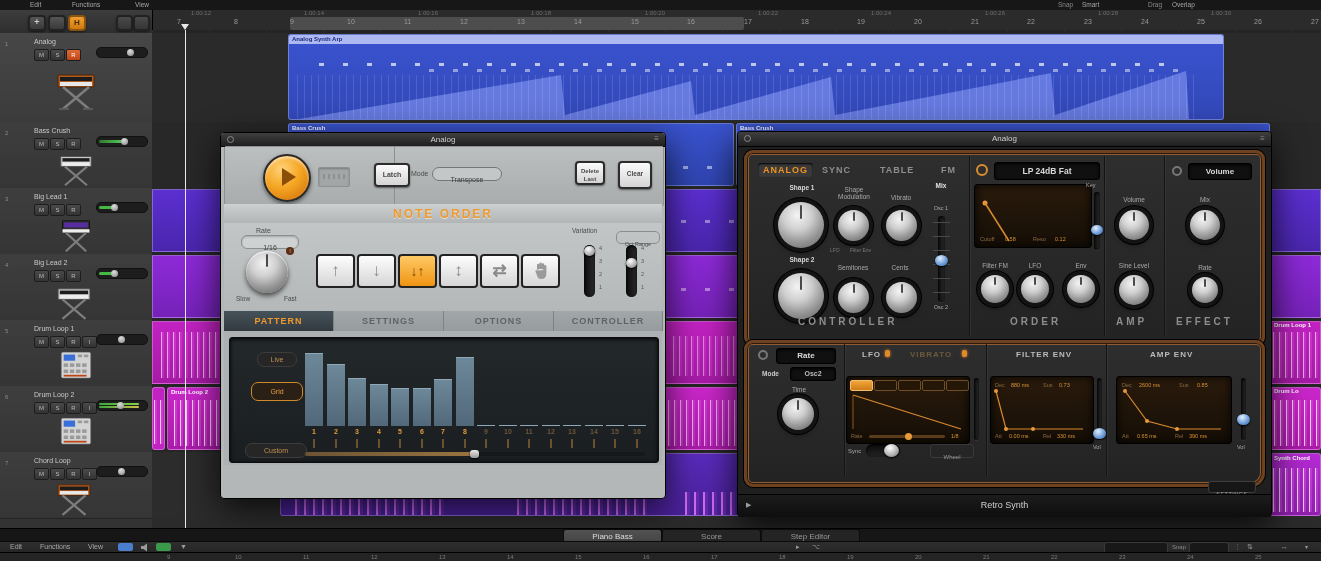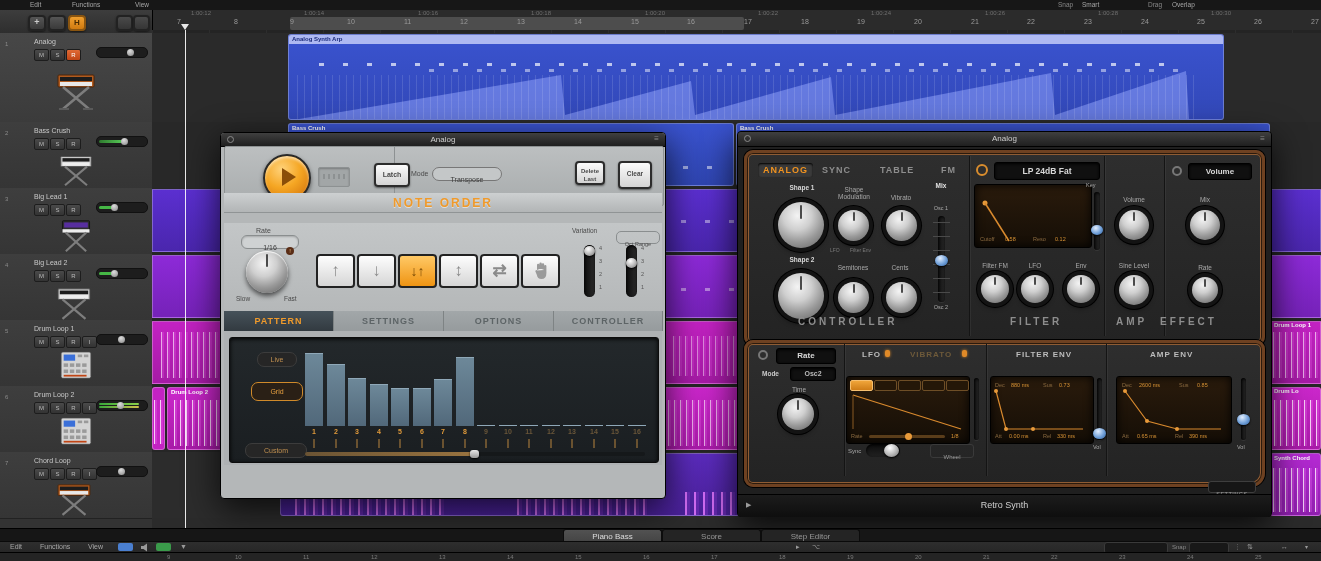--- a/index.html
+++ b/index.html
@@ -392,21 +392,21 @@
       </div>
       <div class="gbtn" style="left:149px;top:16px;width:32px;height:20px;font-size:7px;line-height:19px;">Latch</div>
       <span class="txt" style="left:186px;top:23px;font-size:7px;color:#4a4a4a;">Mode</span>
       <div class="abs" style="left:207px;top:20px;width:68px;height:12px;border:1px solid #777;border-radius:7px;background:#c4c7c8;text-align:center;">
         <span style="font-size:7px;color:#3c3c3c;line-height:12px;">Transpose</span>
       </div>
       <div class="gbtn" style="left:350px;top:14px;width:30px;height:24px;font-size:6px;line-height:8px;padding-top:4px;box-sizing:border-box;">Delete Last</div>
       <div class="gbtn" style="left:393px;top:14px;width:30px;height:24px;font-size:6.5px;line-height:21px;">Clear</div>
     </div>
 
-    <div class="abs" style="left:3px;top:60px;width:438px;height:19px;background:linear-gradient(#cdd0d1,#b2b5b6);border-bottom:1px solid #909495;text-align:center;">
+    <div class="abs" style="left:3px;top:71px;width:438px;height:19px;background:linear-gradient(#cdd0d1,#b2b5b6);border-bottom:1px solid #909495;text-align:center;">
       <span style="font-size:12px;font-weight:bold;letter-spacing:2px;color:#ef9a2c;line-height:19px;text-shadow:0 1px 0 rgba(255,255,255,.5);">NOTE ORDER</span>
     </div>
 
     <div class="abs" style="left:3px;top:90px;width:438px;height:88px;background:linear-gradient(#c3c6c7,#b5b8b9);">
       <span class="txt" style="left:32px;top:4px;font-size:7px;color:#4a4a4a;">Rate</span>
       <div class="abs" style="left:17px;top:12px;width:56px;height:12px;border:1px solid #8a8e8f;border-radius:6px;background:#cfd2d3;box-shadow:inset 0 1px 2px rgba(0,0,0,.2);text-align:center;">
         <span style="font-size:7px;color:#3c3c3c;line-height:12px;">1/16</span>
       </div>
       <div class="knob" style="left:22px;top:28px;width:42px;height:42px;">
           <i></i>
@@ -613,21 +613,21 @@
         <i></i>
       </div>
     <span class="klabel" style="left:284px;top:130px;width:26px;">LFO</span>
     <div class="knob dark-ring" style="left:283px;top:143px;width:28px;height:28px;">
         <i></i>
       </div>
     <span class="klabel" style="left:330px;top:130px;width:26px;">Env</span>
     <div class="knob dark-ring" style="left:329px;top:143px;width:28px;height:28px;">
         <i></i>
       </div>
-    <span class="seclabel" style="left:272px;top:184px;">FILTER</span>
+    <span class="seclabel" style="left:272px;top:184px;">ORDER</span>
 
     <span class="klabel" style="left:378px;top:64px;width:36px;">Volume</span>
     <div class="knob dark-ring" style="left:381px;top:78px;width:30px;height:30px;">
         <i></i>
       </div>
     <span class="klabel" style="left:376px;top:130px;width:40px;">Sine Level</span>
     <div class="knob dark-ring" style="left:381px;top:143px;width:30px;height:30px;">
         <i></i>
       </div>
     <span class="seclabel" style="left:378px;top:184px;">AMP</span>
@@ -635,21 +635,21 @@
     <div class="pwr off" style="left:434px;top:34px;width:10px;height:10px;"></div>
     <div class="typebox" style="left:450px;top:31px;width:62px;height:15px;line-height:15px;font-size:8px;">Volume</div>
     <span class="klabel" style="left:452px;top:64px;width:30px;">Mix</span>
     <div class="knob dark-ring" style="left:452px;top:78px;width:30px;height:30px;">
         <i></i>
       </div>
     <span class="klabel" style="left:452px;top:132px;width:30px;">Rate</span>
     <div class="knob dark-ring" style="left:454px;top:145px;width:26px;height:26px;">
         <i></i>
       </div>
-    <span class="seclabel" style="left:422px;top:184px;text-align:center;">EFFECT</span>
+    <span class="seclabel" style="left:438px;top:184px;text-align:center;">EFFECT</span>
 
     <div class="pwr off" style="left:20px;top:218px;width:10px;height:10px;"></div>
     <div class="typebox" style="left:38px;top:216px;width:58px;height:14px;line-height:14px;font-size:8px;">Rate</div>
     <span class="klabel" style="left:24px;top:238px;font-weight:bold;color:#c9c9c9;">Mode</span>
     <div class="typebox" style="left:52px;top:235px;width:44px;height:12px;line-height:12px;font-size:7px;color:#bbb;">Osc2</div>
     <span class="klabel" style="left:48px;top:254px;width:26px;">Time</span>
     <div class="knob dark-ring" style="left:44px;top:266px;width:32px;height:32px;">
         <i></i>
       </div>
 

